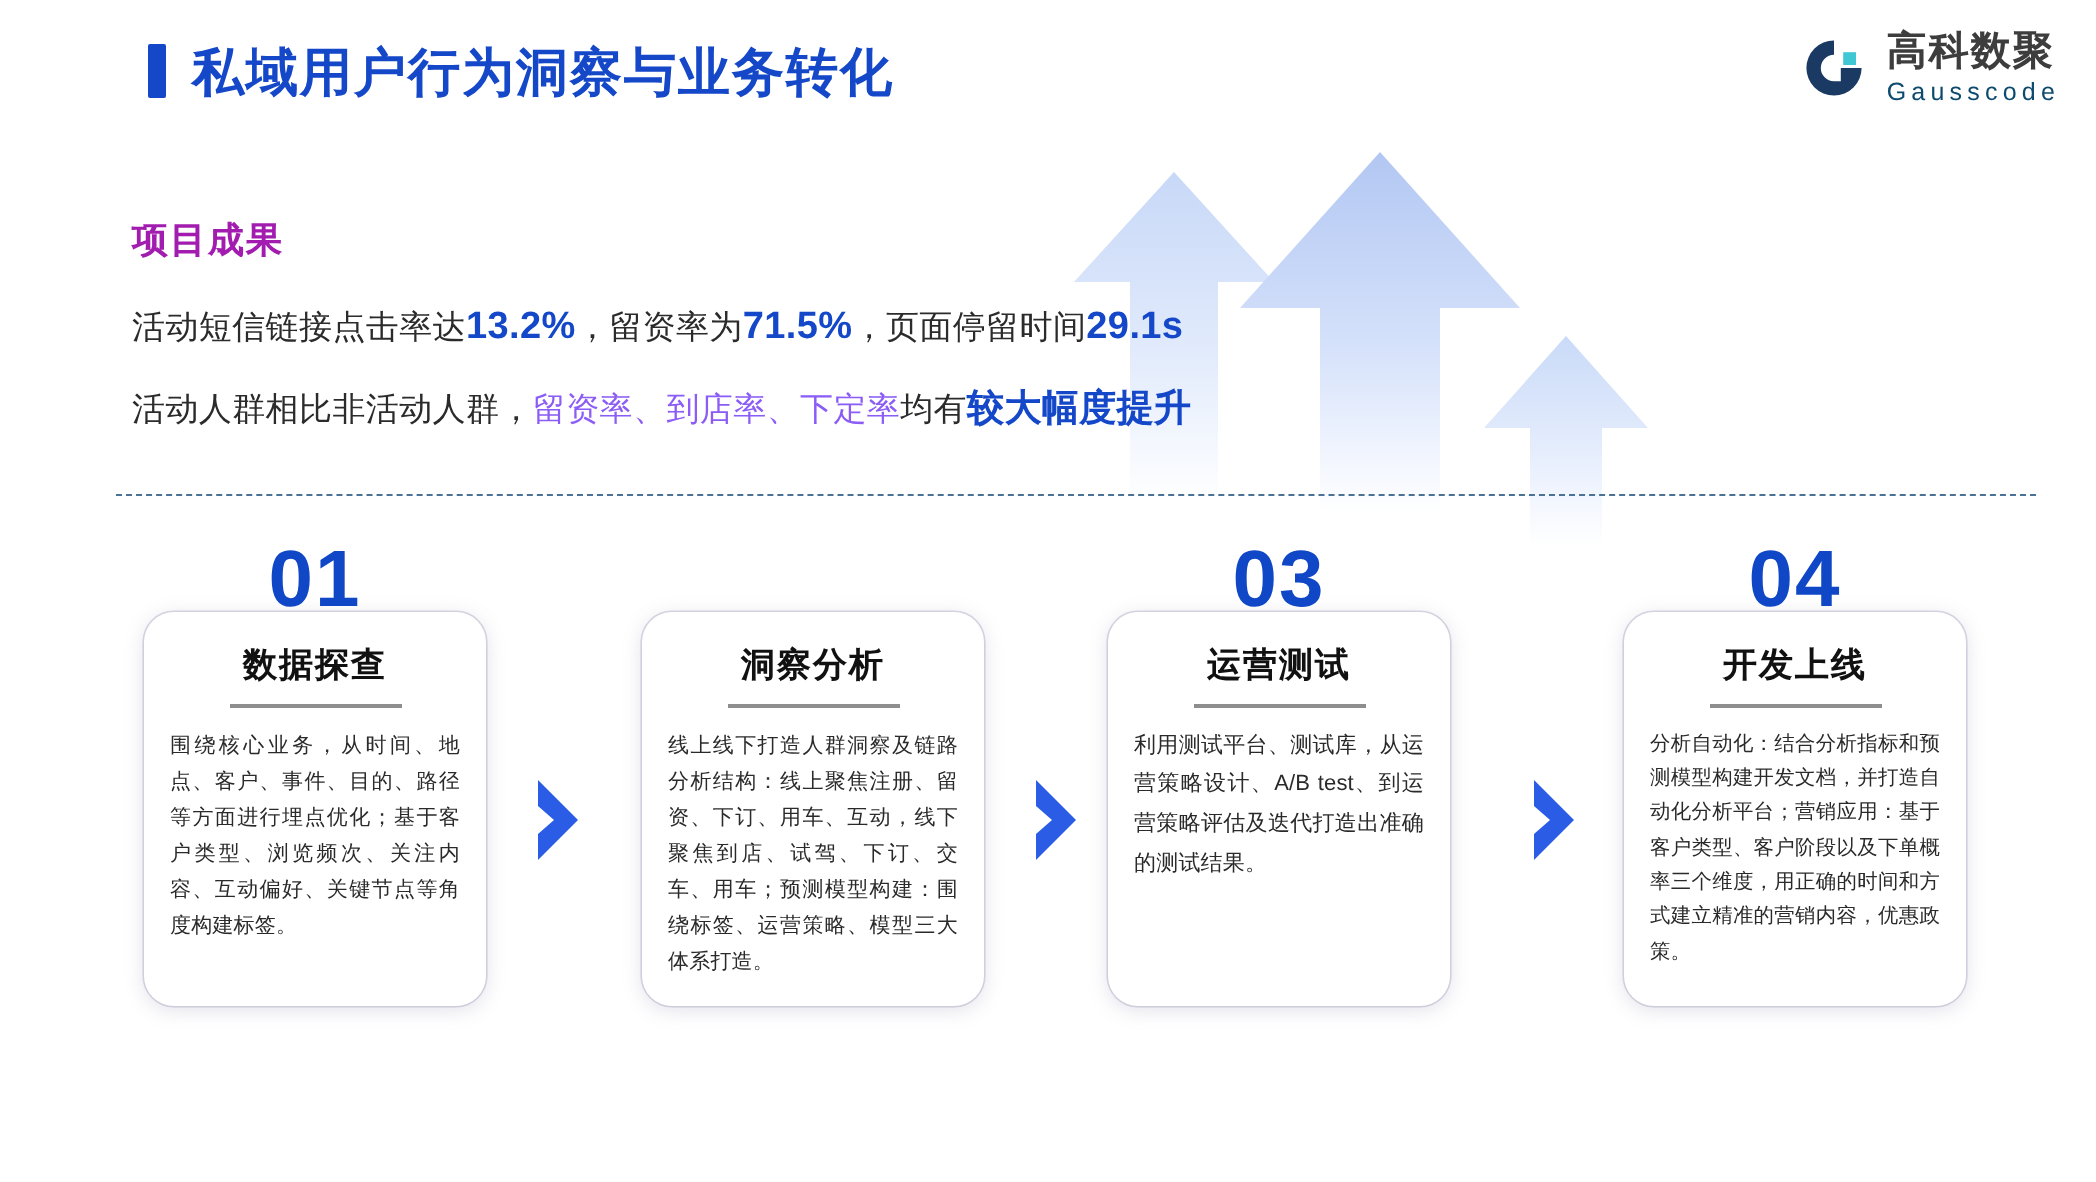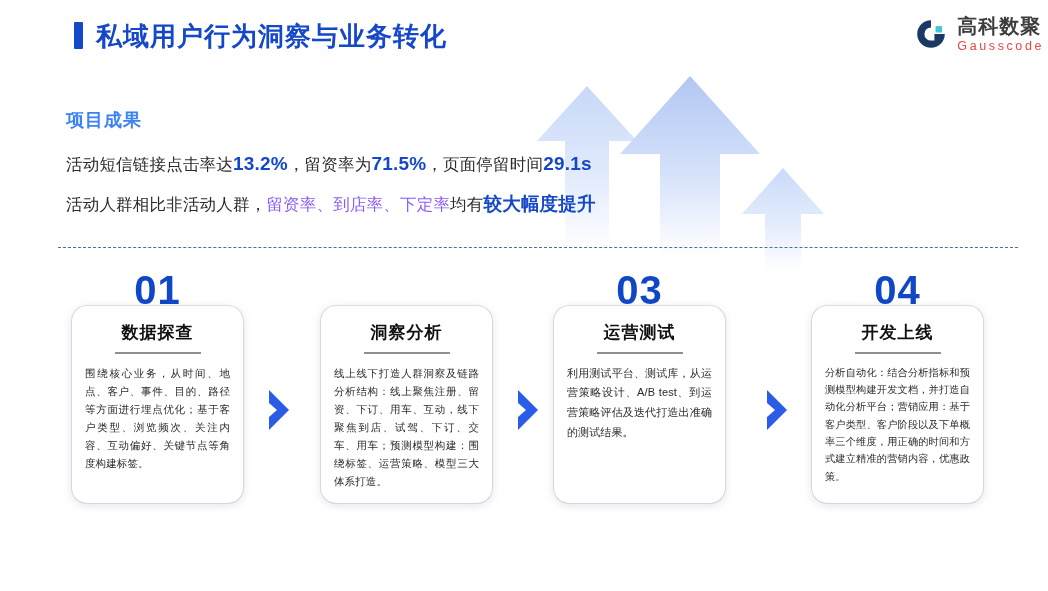--- a/index.html
+++ b/index.html
@@ -56,21 +56,21 @@
     font-weight: bold;
     color: #1448c8;
     letter-spacing: 1px;
     line-height: 1;
     white-space: nowrap;
   }
 
   
   .logo {
     position: absolute;
-    right: 4px;
+    right: 18px;
     top: 16px;
     display: flex;
     align-items: center;
     gap: 9px;
   }
   .logo-mark {
     width: 34px;
     height: 34px;
     position: relative;
     flex: none;
@@ -82,36 +82,36 @@
     line-height: 1;
   }
   .logo-cn {
     font-size: 20px;
     font-weight: bold;
     color: #3d3d3d;
     letter-spacing: 1px;
   }
   .logo-en {
     font-size: 12.5px;
-    color: #ef4444;
+    color: #0c4a6e;
     letter-spacing: 2.6px;
     margin-top: 4px;
   }
 
   
   .results {
     position: absolute;
     left: 66px;
     top: 108px;
     z-index: 2;
   }
   .results-heading {
     font-size: 18px;
     font-weight: bold;
-    color: #3b82f6;
+    color: #a21caf;
     letter-spacing: 1px;
     margin: 0 0 22px 0;
   }
   .result-line {
     font-size: 16.5px;
     color: #2b2b2b;
     line-height: 1;
     margin-bottom: 22px;
     white-space: nowrap;
     letter-spacing: 0.2px;

